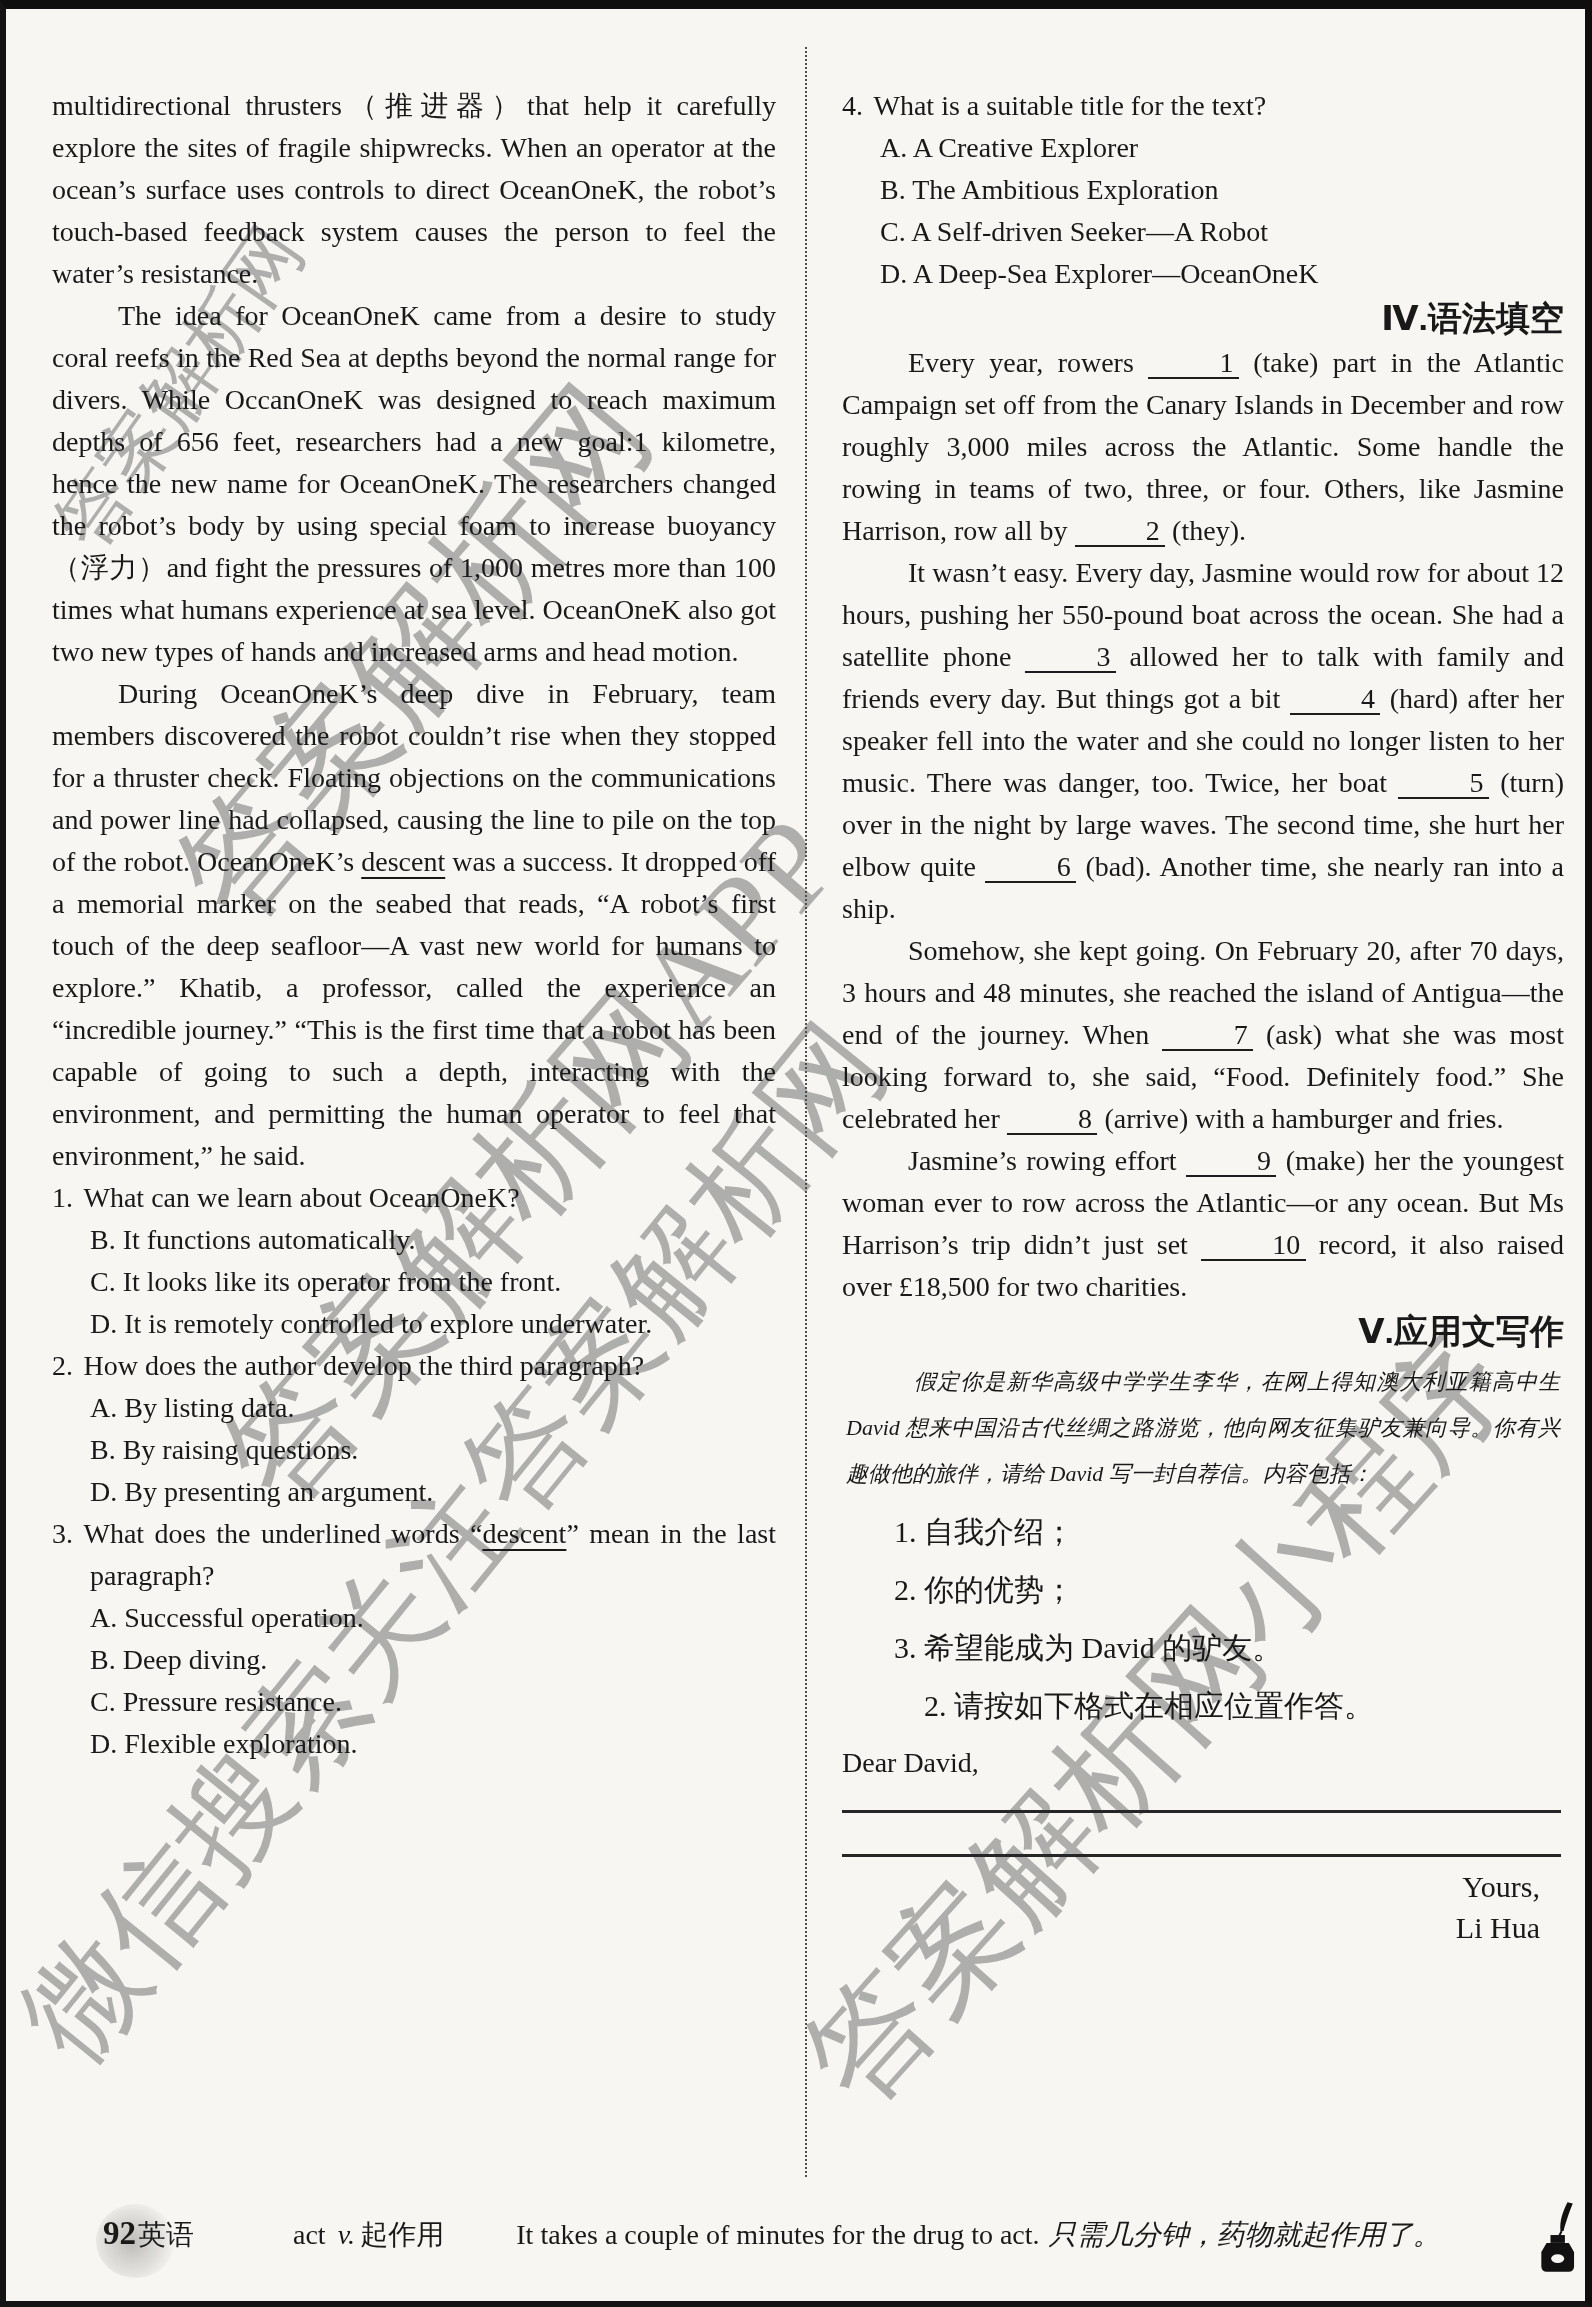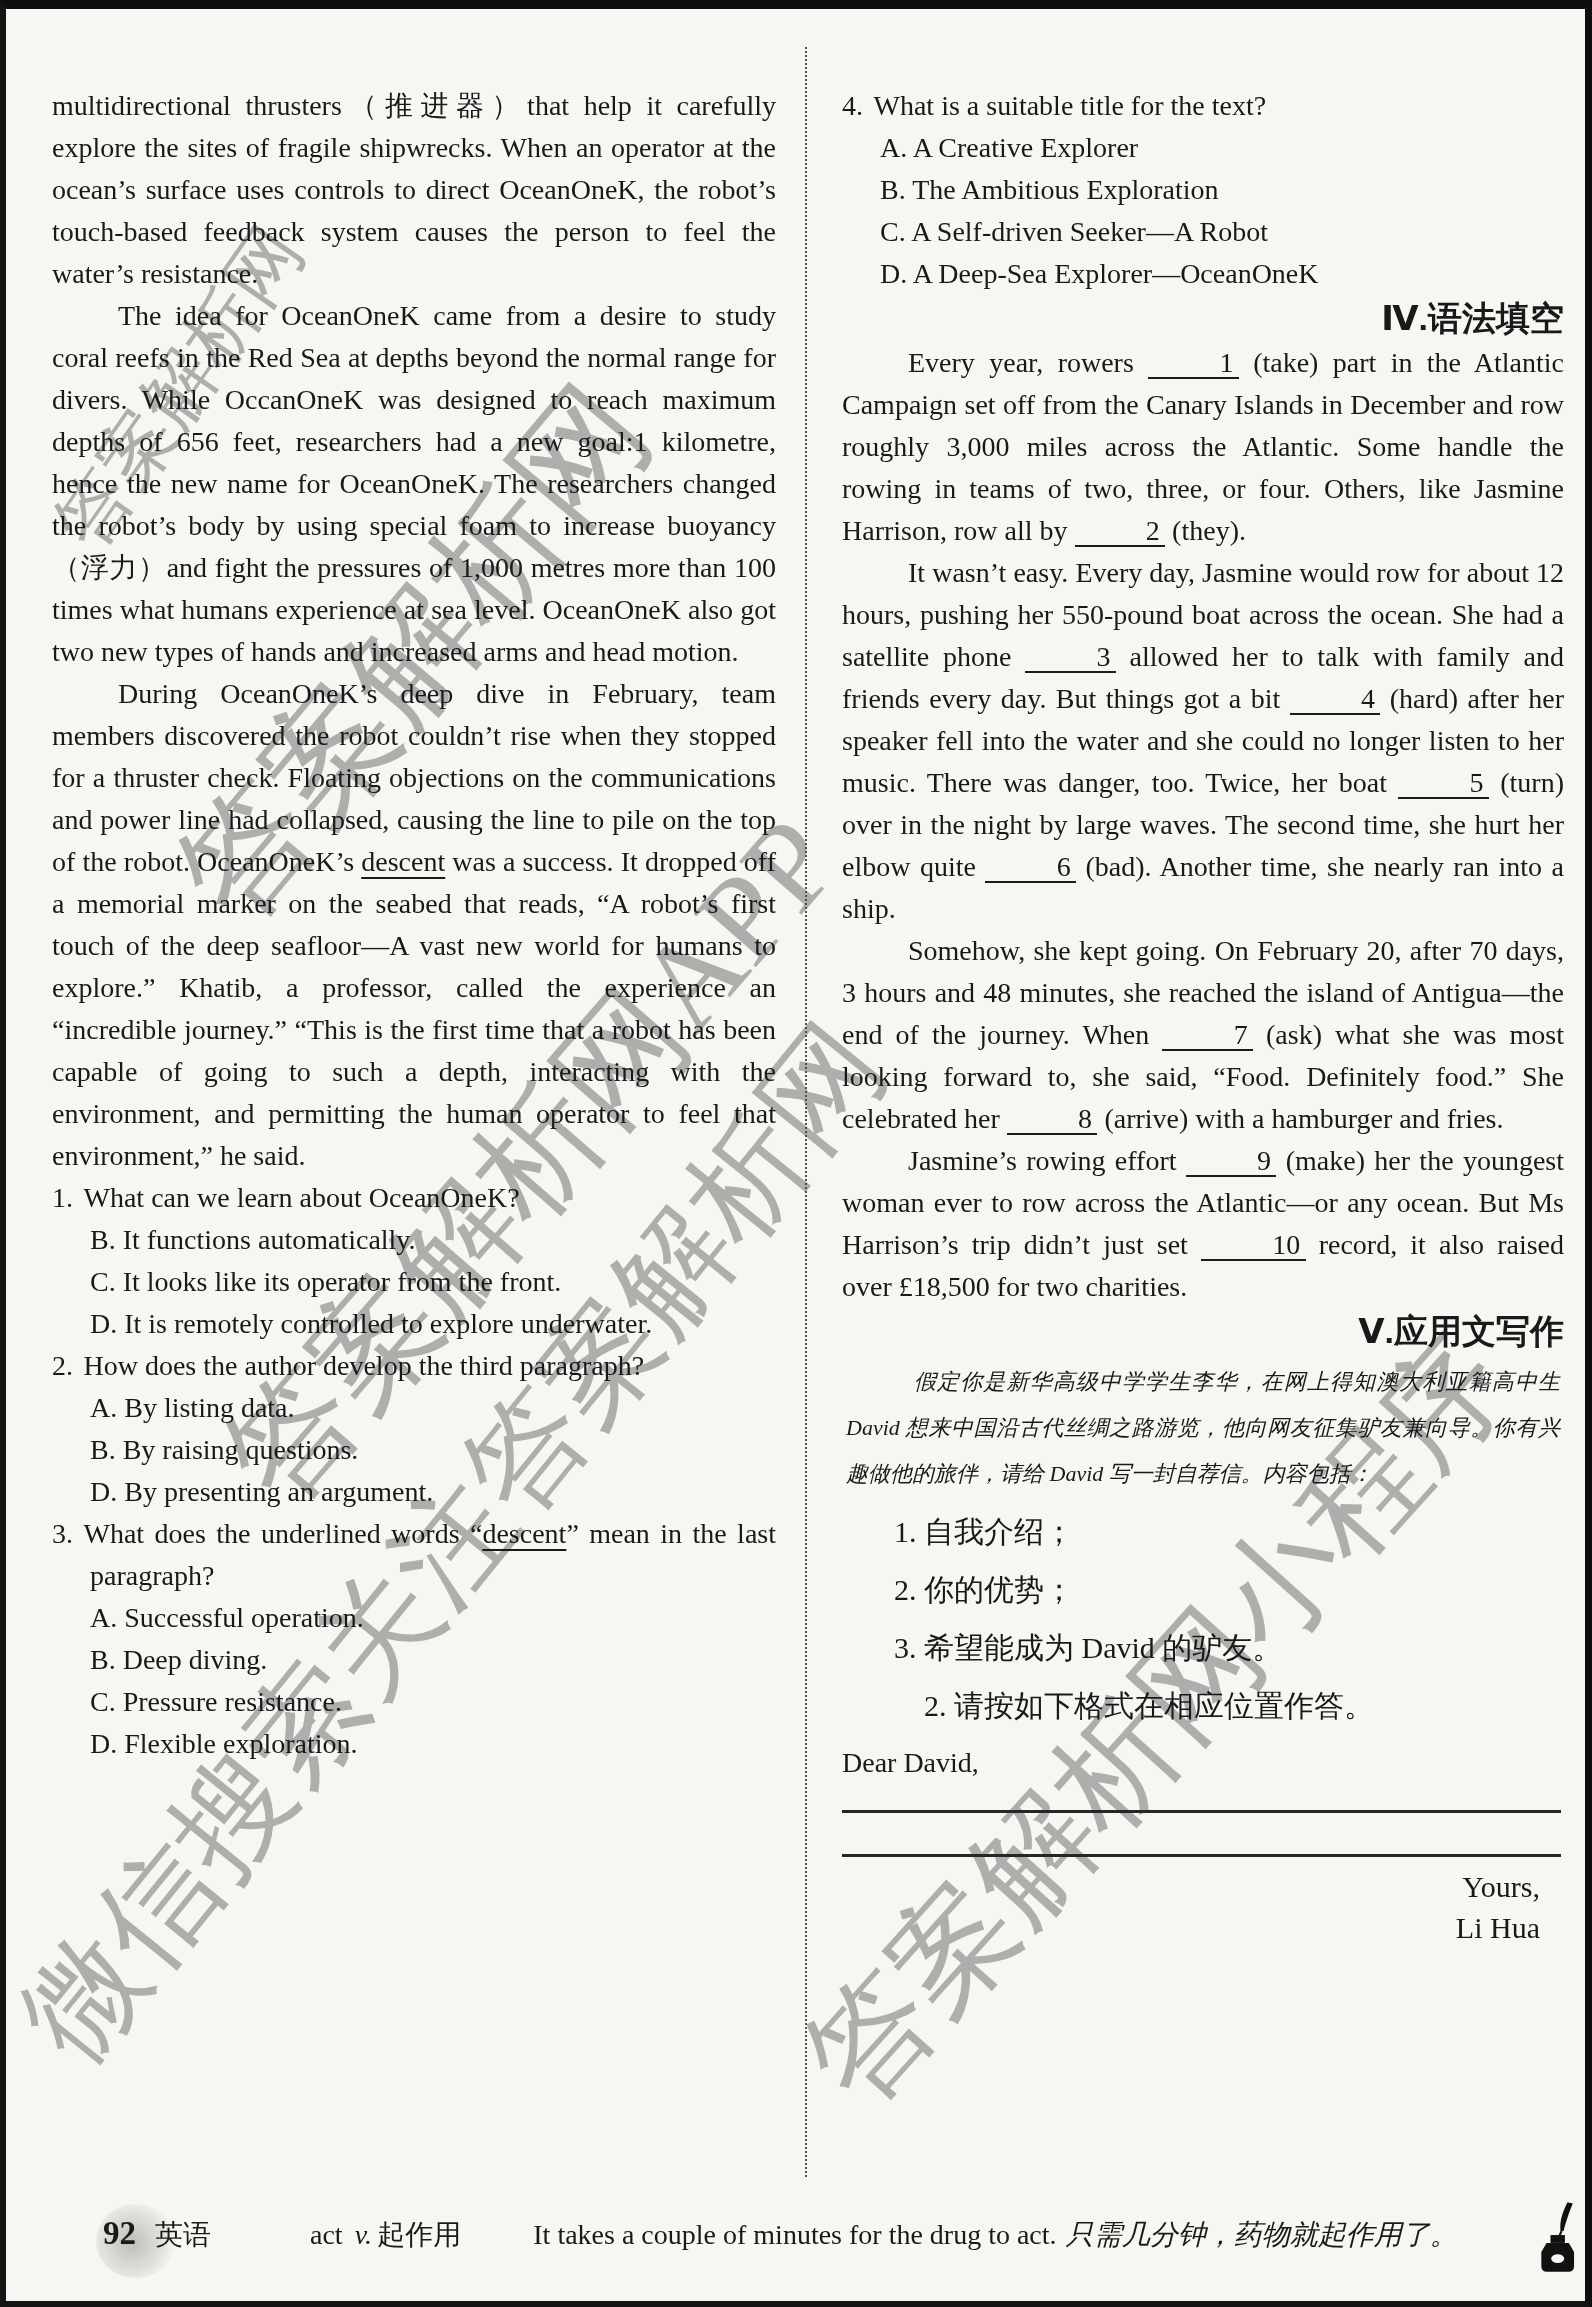--- a/index.html
+++ b/index.html
@@ -54,21 +54,21 @@
   .sign-off{margin-top:9.2px;text-align:right;padding-right:24px;
             font-size:30px;line-height:41px;}
   
   .footer{position:absolute;left:97px;top:2207px;right:59px;z-index:3;
           display:flex;align-items:baseline;font-size:28px;line-height:34px;
           white-space:nowrap;}
   .stamp{position:absolute;left:90px;top:2195px;width:79px;height:74px;z-index:2;
          border-radius:50%;
          background:radial-gradient(circle at 45% 52%,rgba(70,70,70,.32),rgba(130,130,130,.16) 55%,rgba(200,200,200,0) 76%);
          filter:blur(0.7px);}
-  .page-num{font-weight:700;font-size:33px;margin-right:19px;z-index:3;}
+  .page-num{font-weight:700;font-size:33px;margin-right:2px;z-index:3;}
   .subject{font-size:28px;margin-right:99px;}
   .vocab-word{margin-right:12px;}
   .vocab-pos{font-style:italic;margin-right:5.3px;}
   .vocab-cn{margin-right:72px;}
   .example-en{margin-right:9.2px;}
   .example-cn{font-style:italic;}
   .ink-icon{position:absolute;left:1526px;top:2192px;z-index:3;}
 </style>
 </head>
 <body>

